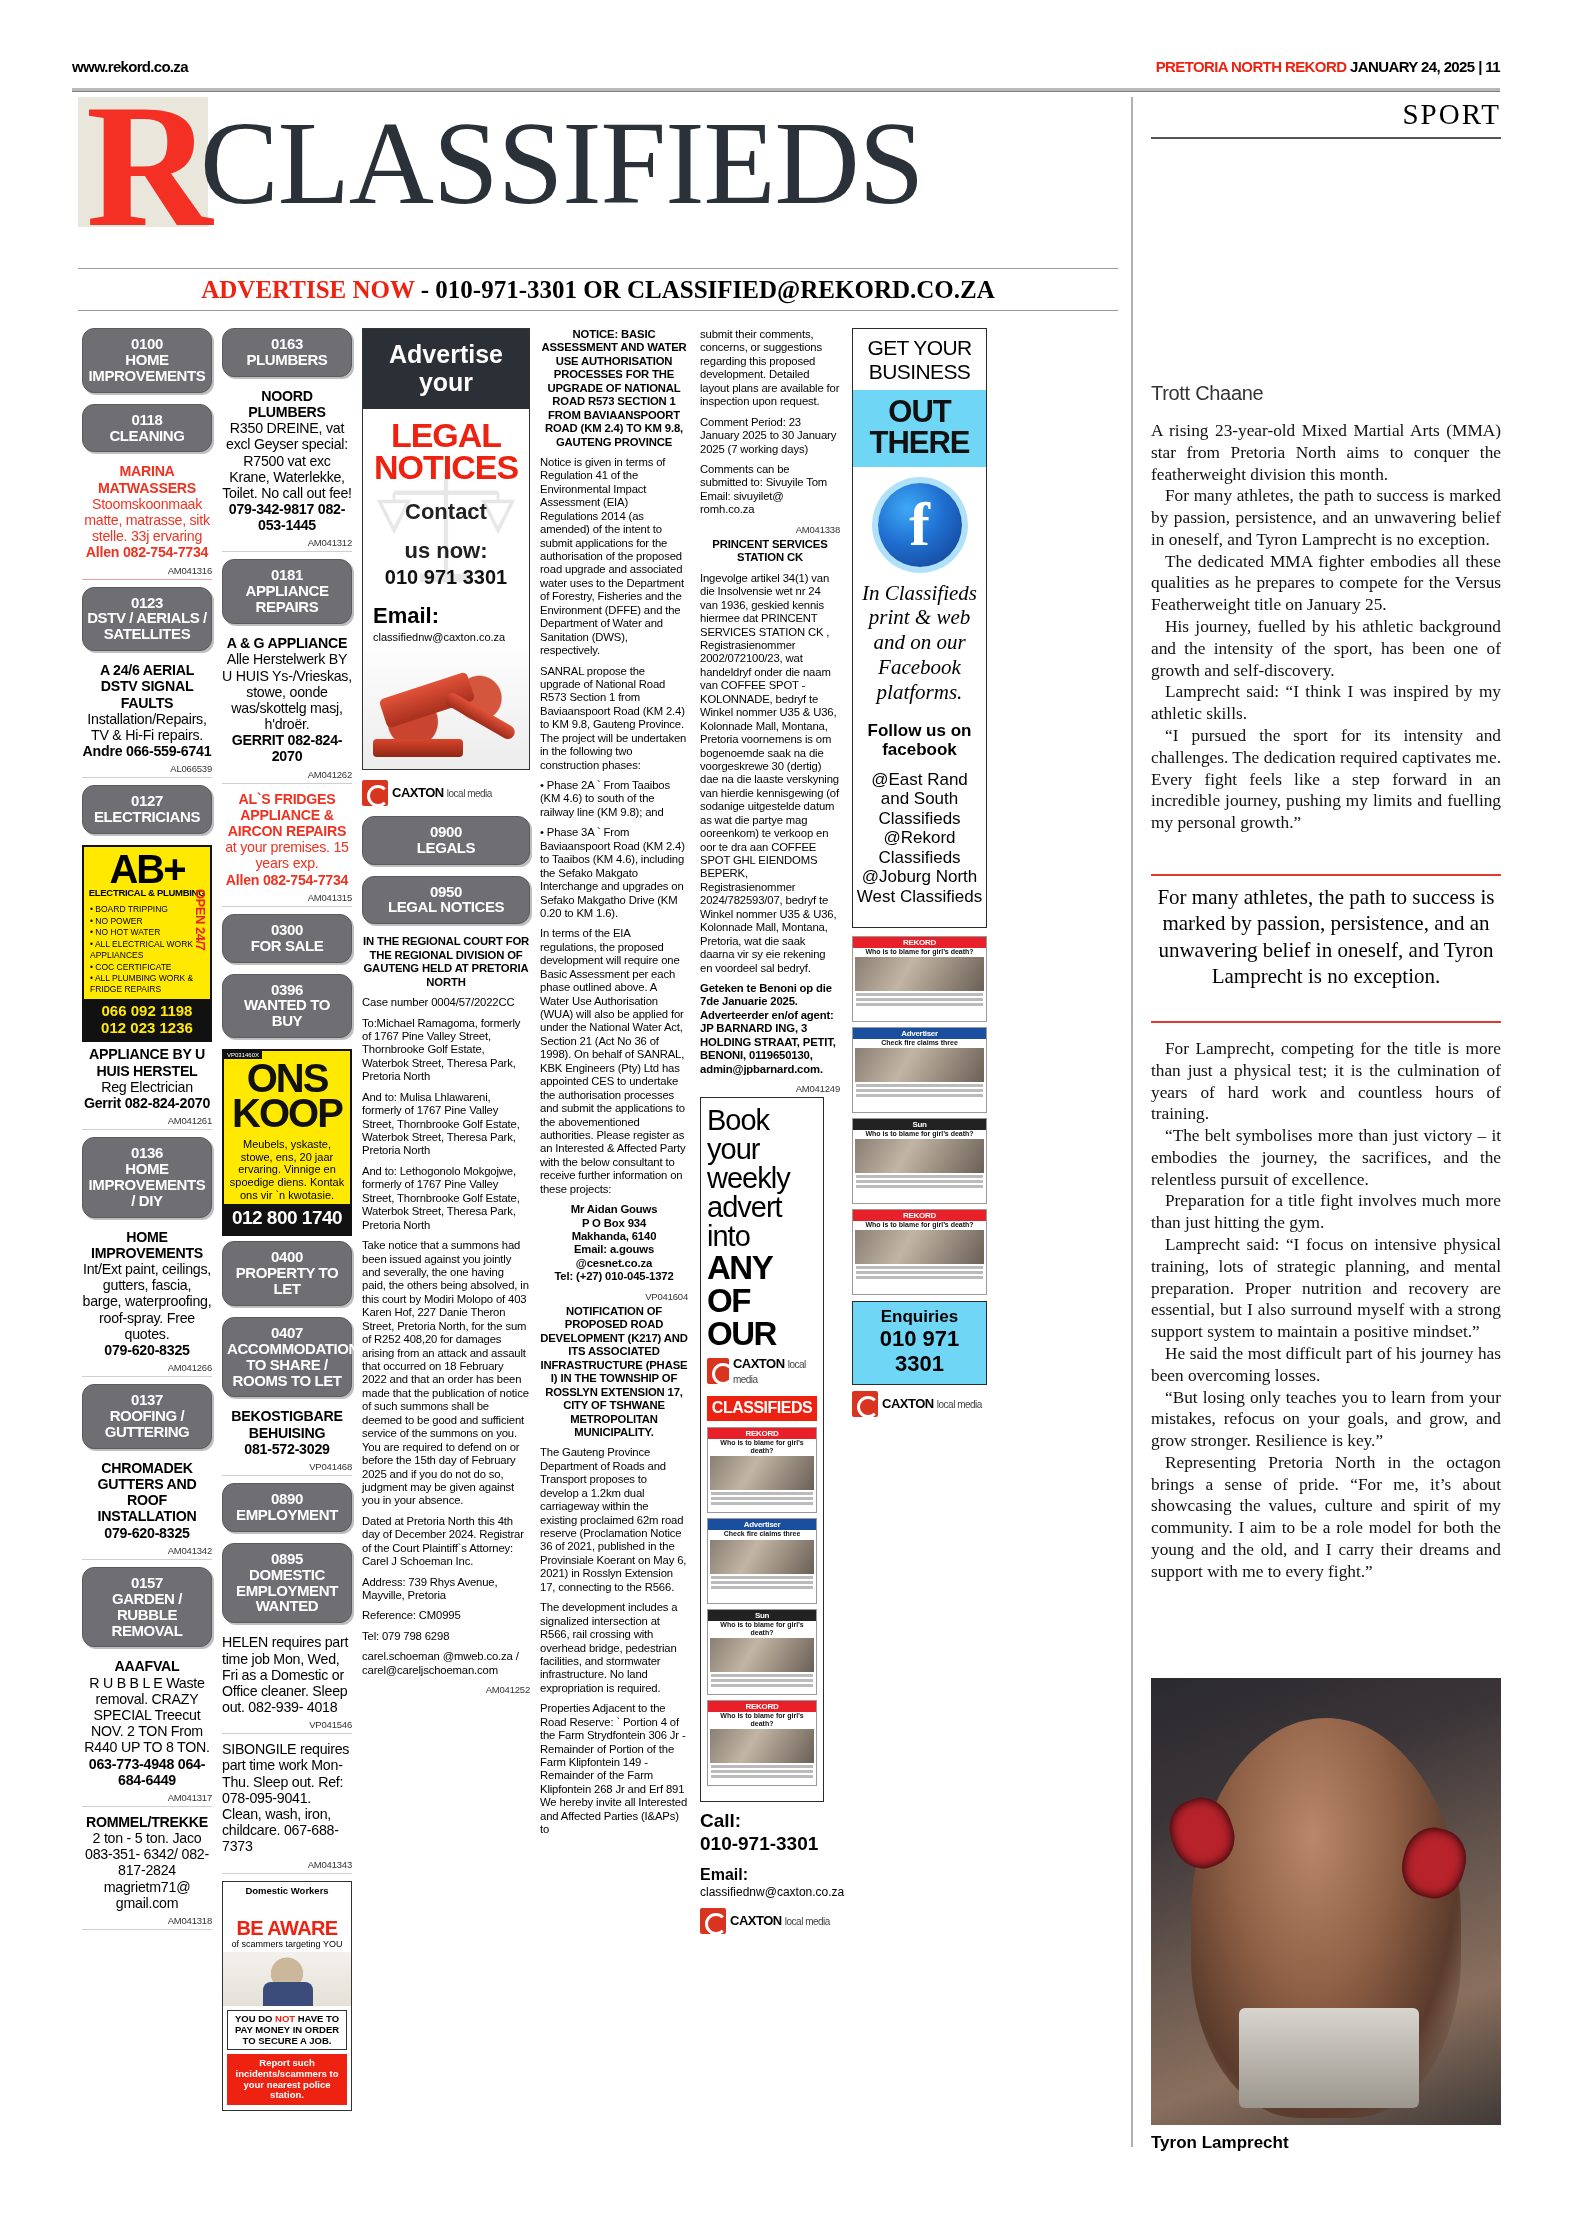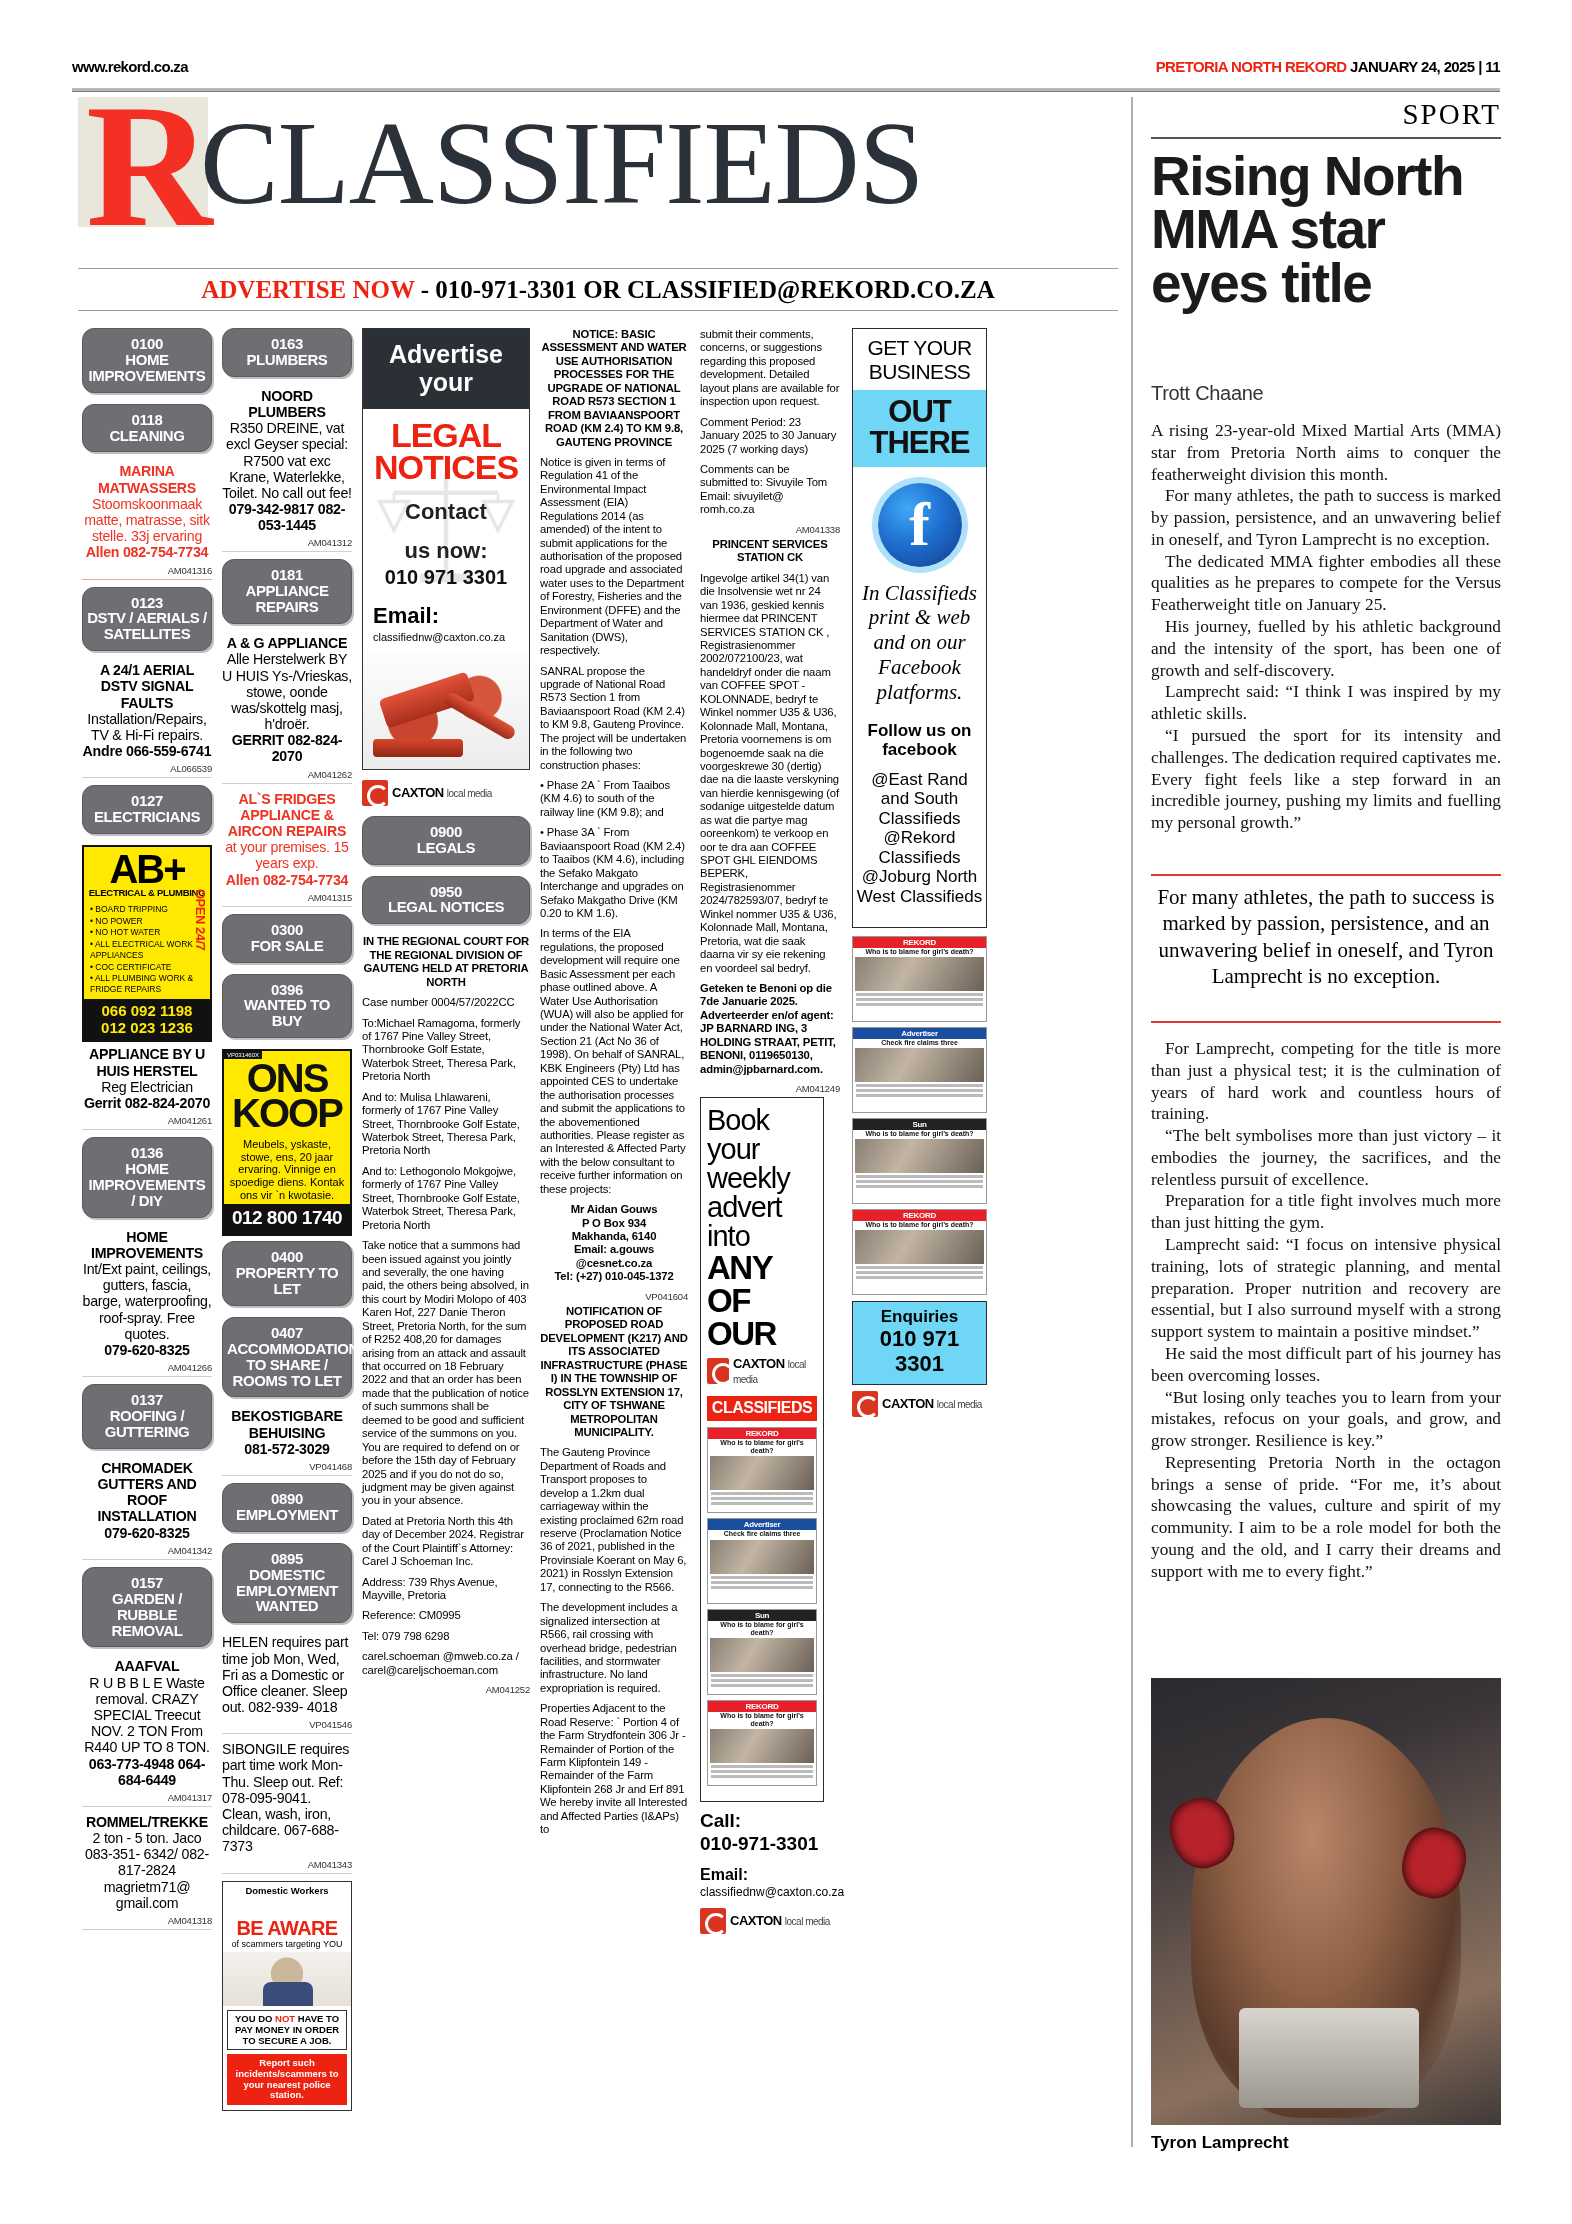--- a/index.html
+++ b/index.html
@@ -252,21 +252,20 @@
     </div>
     <div class="cls-word">CLASSIFIEDS</div>
   </div>
   <div class="adv-rule-top"></div>
   <div class="adv-line"><span class="red">ADVERTISE NOW</span><span> - 010-971-3301 OR CLASSIFIED@REKORD.CO.ZA</span></div>
   <div class="adv-rule-bot"></div>
 
   <div class="sport-div"></div>
   <div class="sport-title">SPORT</div>
   <div class="sport-rule"></div>
-  <div class="sport-head">Rising North MMA star eyes title</div>
   <div class="byline">Trott Chaane</div>
   <div class="sport-body" id="sport-body-1">
       <p class="first">A rising 23-year-old Mixed Martial Arts (MMA) star from Pretoria North aims to conquer the featherweight division this month.</p>
       <p class="">For many athletes, the path to success is marked by passion, persistence, and an unwavering belief in oneself, and Tyron Lamprecht is no exception.</p>
       <p class="">The dedicated MMA fighter embodies all these qualities as he prepares to compete for the Versus Featherweight title on January 25.</p>
       <p class="">His journey, fuelled by his athletic background and the intensity of the sport, has been one of growth and self-discovery.</p>
       <p class="">Lamprecht said: “I think I was inspired by my athletic skills.</p>
       <p class="">“I pursued the sport for its intensity and challenges. The dedication required captivates me. Every fight feels like a step forward in an incredible journey, pushing my limits and fuelling my personal growth.”</p>
     </div>
 
@@ -297,21 +296,21 @@
       <div class="catbox"><span class="num">0118</span><span>CLEANING</span></div>
       <div class="ad red">
         <div class="hd">MARINA MATWASSERS</div>
         <div>Stoomskoonmaak matte, matrasse, sitk stelle. 33j ervaring</div>
         <div class="b">Allen 082-754-7734</div>
       </div>
       <div class="adref">AM041316</div>
       <div class="adrule red"></div>
       <div class="catbox"><span class="num">0123</span><span>DSTV / AERIALS / SATELLITES</span></div>
       <div class="ad ">
-        <div class="hd">A 24/1 AERIAL DSTV SIGNAL FAULTS</div>
+        <div class="hd">A 24/6 AERIAL DSTV SIGNAL FAULTS</div>
         <div>Installation/Repairs, TV &amp; Hi-Fi repairs.</div>
         <div class="b">Andre 066-559-6741</div>
       </div>
       <div class="adref">AL066539</div>
       <div class="adrule"></div>
       <div class="catbox"><span class="num">0127</span><span>ELECTRICIANS</span></div>
       <div class="abp">
         <div class="ttl">AB+</div>
         <div class="sub">ELECTRICAL &amp; PLUMBING</div>
         <div class="open">OPEN 24/7</div>

